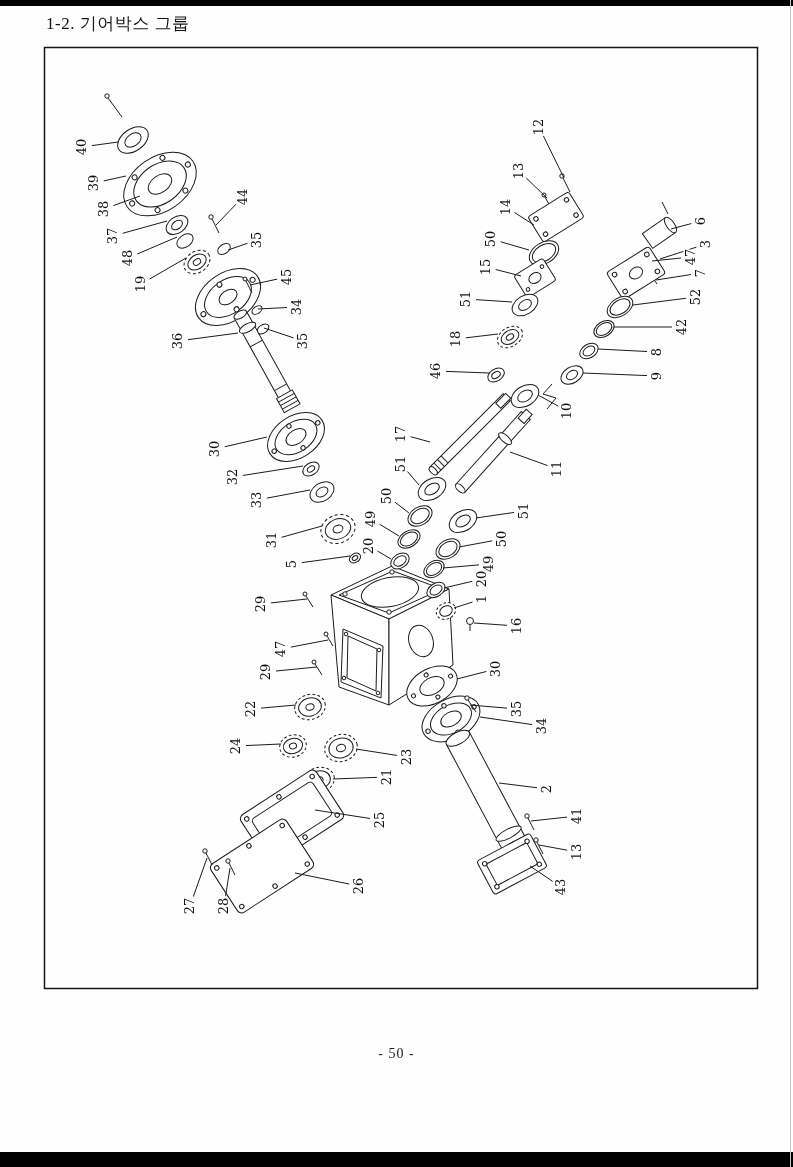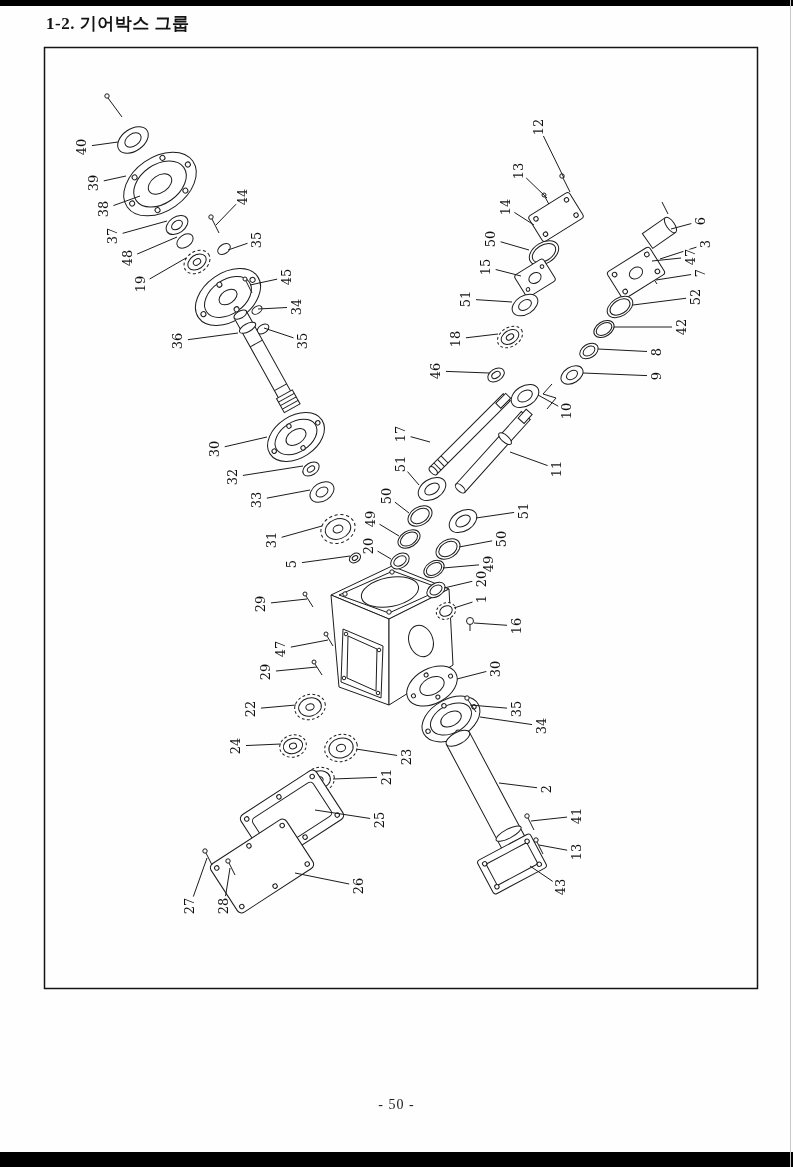--- a/index.html
+++ b/index.html
@@ -9,24 +9,24 @@
     background: #fefefe;
     font-family: "Liberation Serif", "DejaVu Serif", serif;
     overflow: hidden;
   }
   .scan-bar { position: absolute; left: 0; width: 100%; background: #000; }
   .scan-bar.top { top: 0; height: 6px; }
   .scan-bar.bottom { bottom: 0; height: 15px; }
   .scan-edge-right { position: absolute; right: 2px; top: 0; height: 100%; width: 1px; background: #c8c8c4; }
   .title {
     position: absolute; left: 46px; top: 12px;
-    font-size: 17px; font-weight: 700; color: #141414; letter-spacing: 0.5px;
+    font-size: 17px; font-weight: 400; color: #141414; letter-spacing: 0.5px;
   }
   .page-number {
-    position: absolute; top: 1097px; left: 0; width: 100%;
+    position: absolute; top: 1046px; left: 0; width: 100%;
     text-align: center; font-size: 14px; color: #222; letter-spacing: 1px;
   }
   svg.diagram { position: absolute; left: 0; top: 0; }
   #art { stroke: #1c1c1c; stroke-width: 1; fill: #fff; }
   #leaders line { stroke: #1c1c1c; stroke-width: 1; }
   #labels text {
     font-family: "DejaVu Serif", serif;
     font-size: 13px; fill: #111;
     text-anchor: middle; dominant-baseline: middle;
     paint-order: stroke; stroke: #fefefe; stroke-width: 3px;

